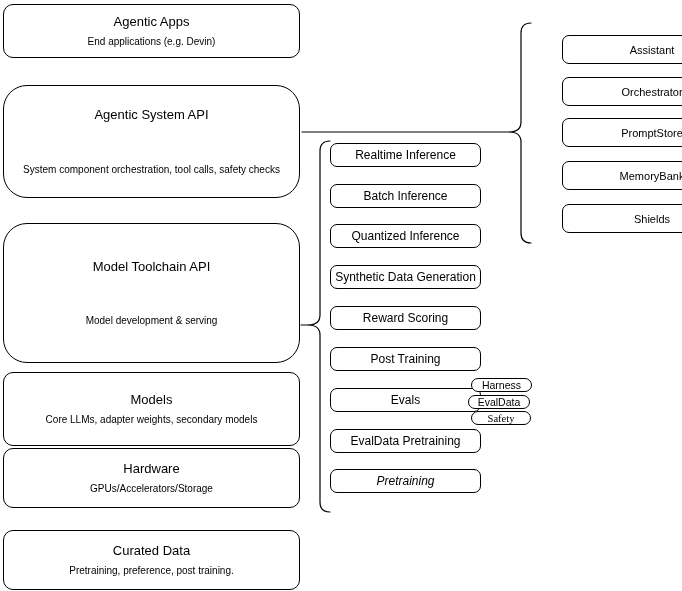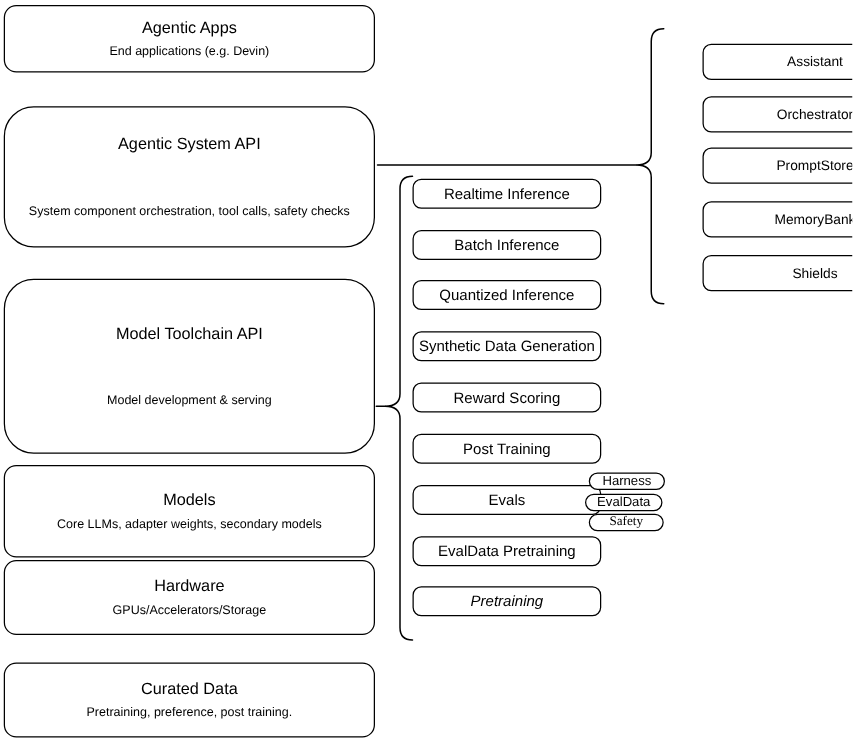--- a/index.html
+++ b/index.html
@@ -63,21 +63,21 @@
     font-size: 11px;
     margin-left: 32px;
   }
   .pill {
     position: absolute;
     box-sizing: border-box;
     border: 1px solid #000000;
     background: #ffffff;
     border-radius: 999px;
     display: flex;
-    align-items: flex-start;
+    align-items: flex-end;
     justify-content: center;
     font-size: 10.5px;
     z-index: 3;
   }
 </style>
 </head>
 <body>
 
 <div class="canvas">
 

